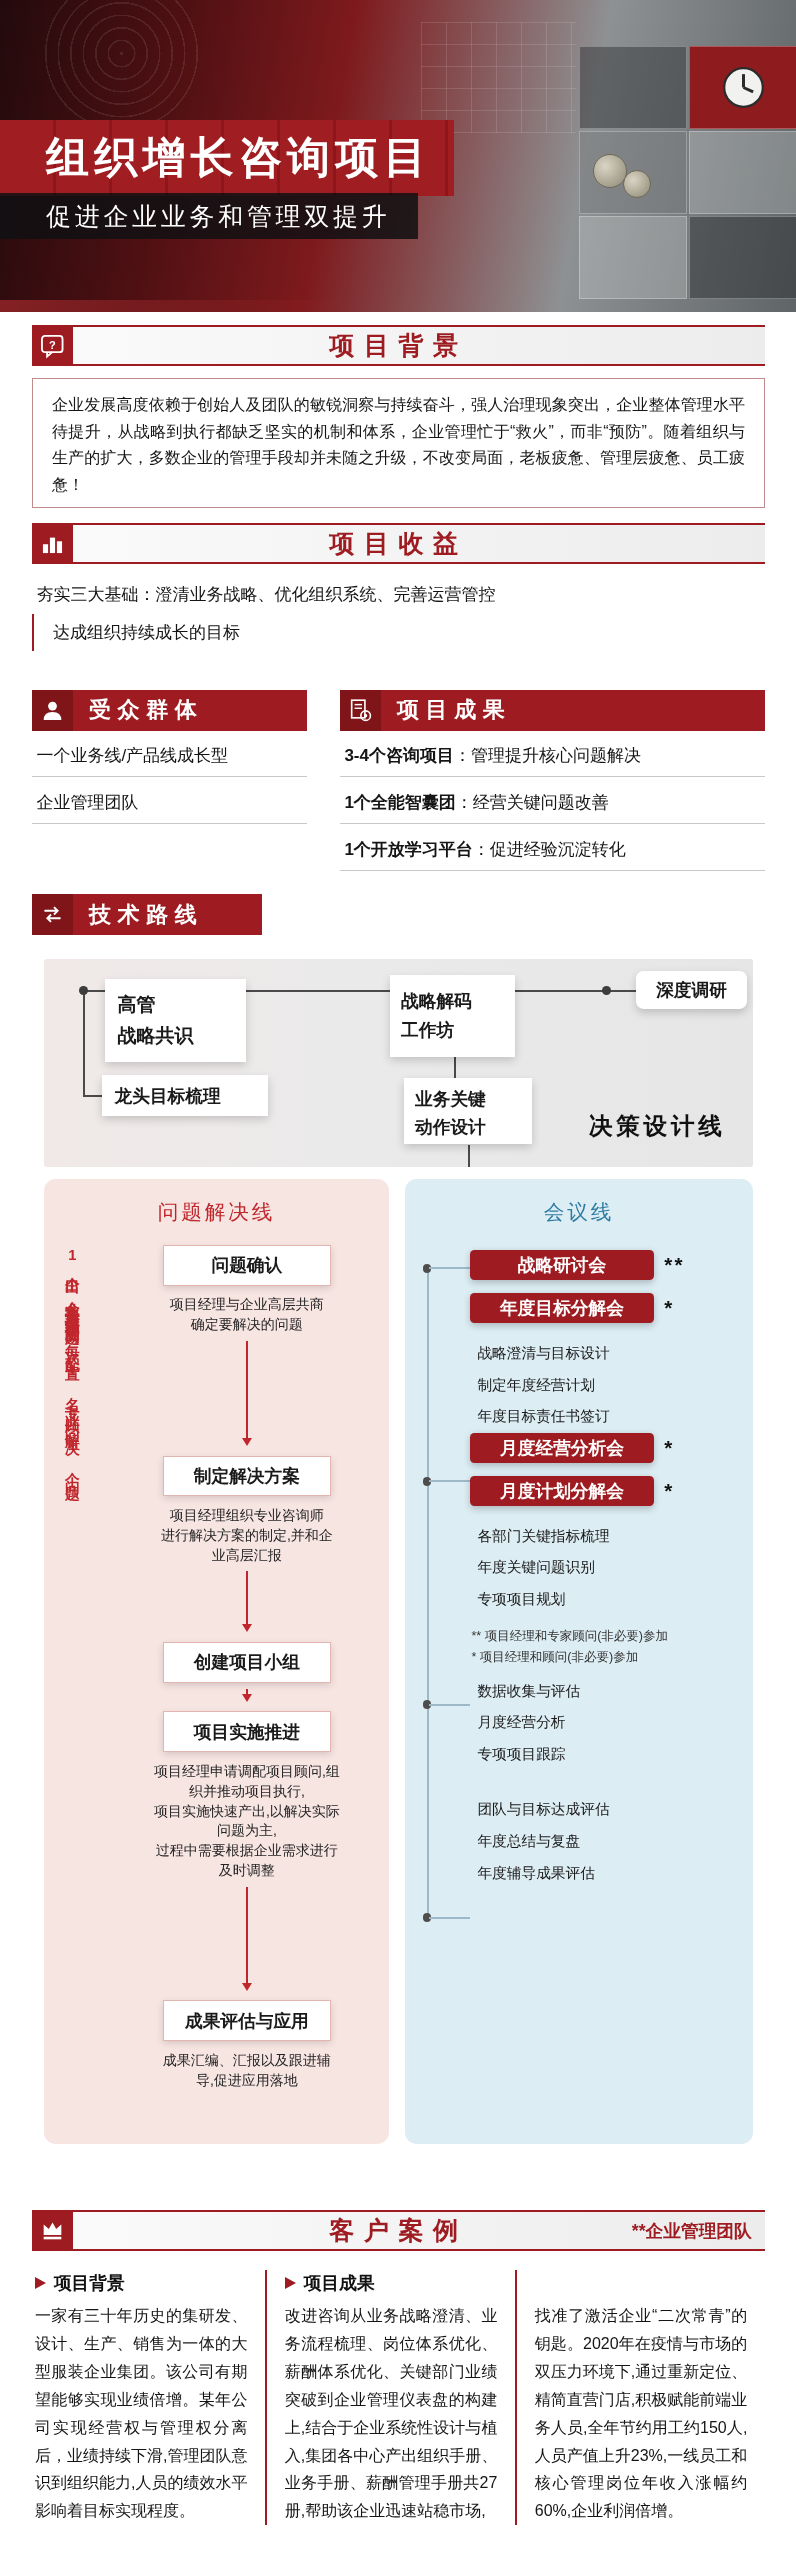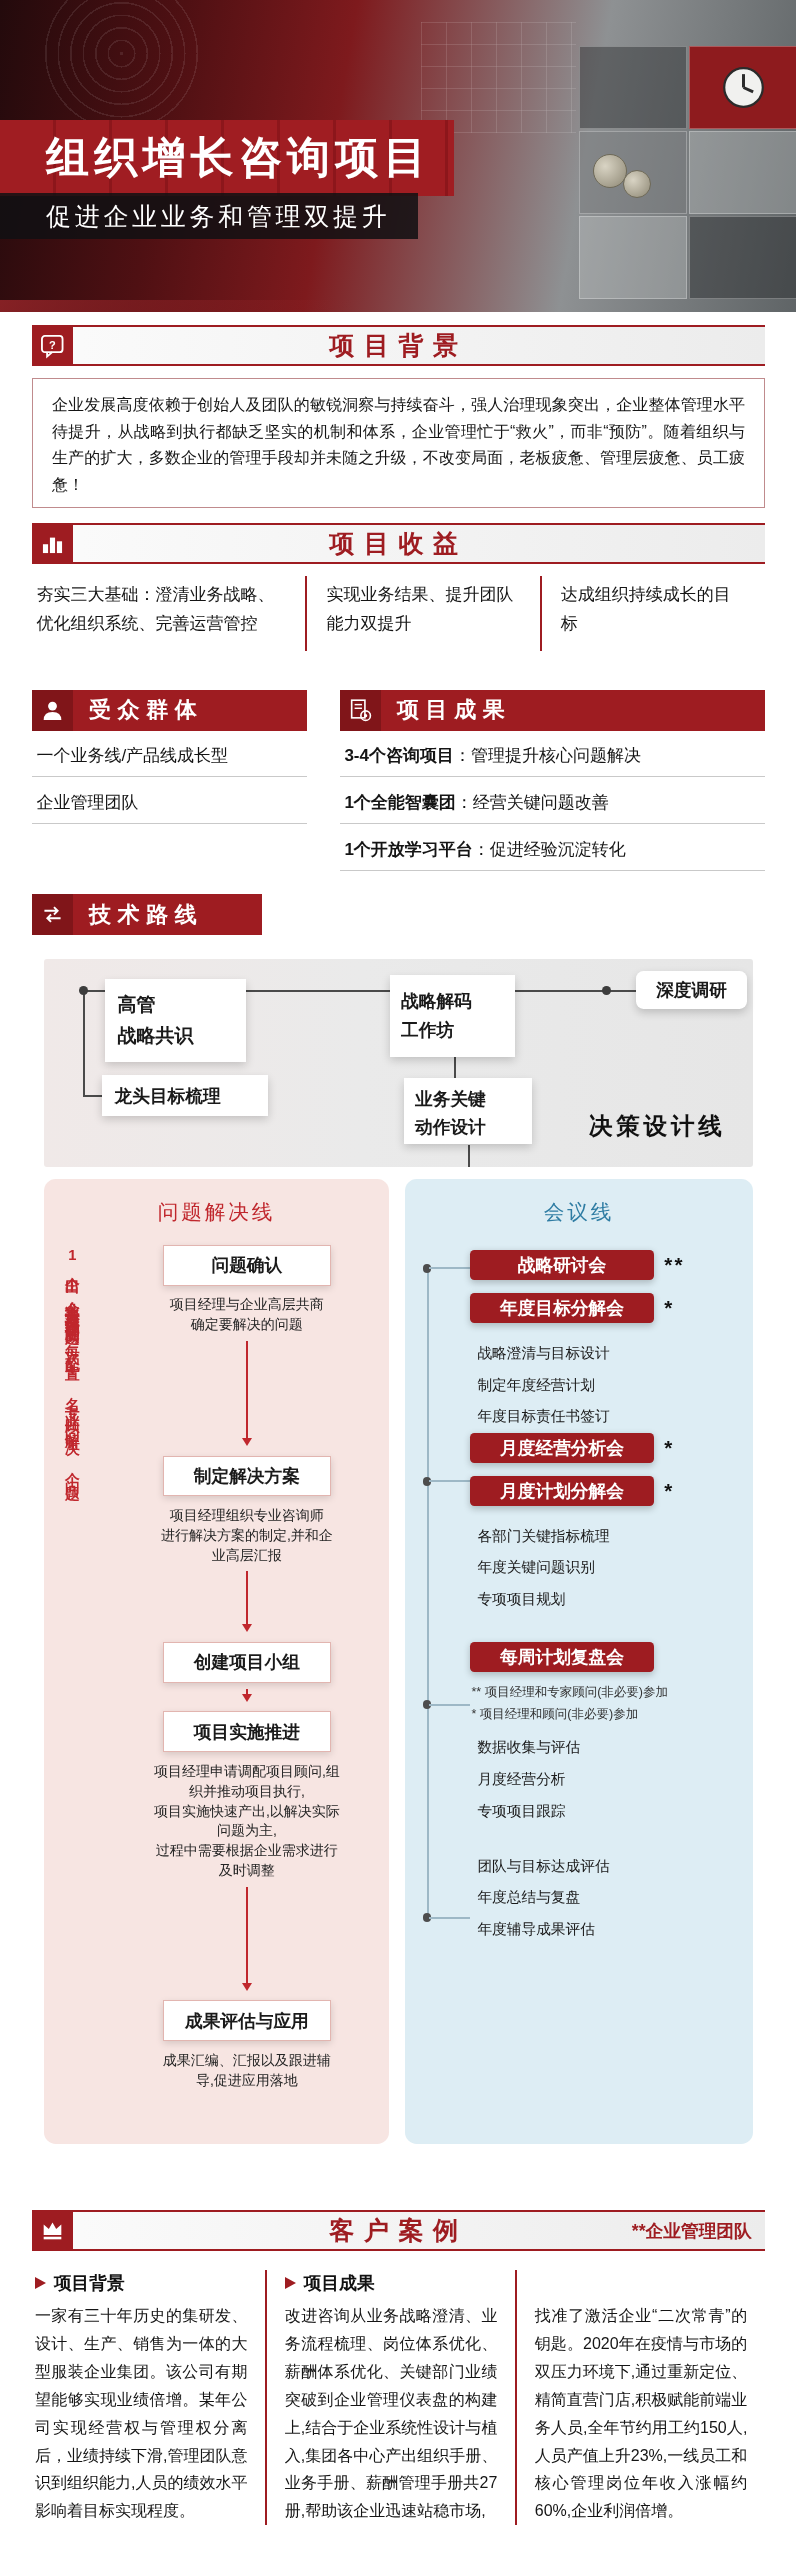--- a/index.html
+++ b/index.html
@@ -40,21 +40,21 @@
   .bar-title { position:absolute; left:0; right:0; text-align:center; color:#9e1c21;
     font-size:25px; font-weight:bold; letter-spacing:9.6px; }
   .bar-tag { position:absolute; right:13.3px; color:#9e1c21; font-weight:bold; font-size:17.7px; }
   .mt18{margin-top:13.3px;} .mt20{margin-top:14.7px;} .mt89{margin-top:66px;}
 
   
   .bg-box { margin:11.8px 32px 0; height:130px; border:1.5px solid #c08b8d; padding:13.3px 19px;
     font-size:16px; line-height:1.66; color:#151515; text-align:justify; }
 
   
-  .benefits { margin:11.8px 32px 0; min-height:75px; display:flex; }
+  .benefits { margin:11.8px 32px 0; min-height:75px; display:flex;flex-direction:column; }
   .benefit { padding:4.4px 19px 0; font-size:17px; line-height:1.72; color:#151515; }
   .benefit + .benefit { border-left:2.2px solid #9e1c21; }
   .benefit.b1 { flex:1.35; padding-left:4.4px; }
   .benefit.b2 { flex:1.05; }
   .benefit.b3 { flex:1; }
 
   
   .two-col { margin:39px 32px 0; display:flex; gap:33px; }
   .aud-col { flex:0 0 275px; }
   .out-col { flex:1; }
@@ -175,21 +175,20 @@
       <svg width="25" height="25" viewBox="0 0 34 34">
         <rect x="4" y="18" width="7" height="12" fill="#fff"></rect>
         <rect x="13.5" y="9" width="7" height="21" fill="#fff"></rect>
         <rect x="23" y="14" width="7" height="16" fill="#fff"></rect>
       </svg>
     </div>
     <div class="bar-title">项目收益</div>
   </div>
   <div class="benefits">
     <div class="benefit b1">夯实三大基础：澄清业务战略、优化组织系统、完善运营管控</div>
-    <div class="benefit b2">实现业务结果、提升团队能力双提升</div>
     <div class="benefit b3">达成组织持续成长的目标</div>
   </div>
 
   <div class="two-col">
     <div class="aud-col">
       <div class="red-banner">
         <span class="ico">
           <svg width="25" height="25" viewBox="0 0 34 34">
             <circle cx="17" cy="11" r="6" fill="#fff"></circle>
             <path d="M5 30 Q5 19 17 19 Q29 19 29 30 Z" fill="#fff"></path>
@@ -311,23 +310,20 @@
           <div class="mbox">月度经营分析会</div>
           <div class="mmark">*</div>
         </div>
         <div class="mrow gap18">
           <div class="mbox">月度计划分解会</div>
           <div class="mmark">*</div>
         </div>
         <div class="mnotes pre">各部门关键指标梳理
 年度关键问题识别
 专项项目规划</div>
-        <div class="mrow gap36">
-          <div class="mbox">每周计划复盘会</div>
-        </div>
         <div class="mfoot pre">** 项目经理和专家顾问(非必要)参加
 * 项目经理和顾问(非必要)参加</div>
         <div class="mnotes gap10 pre" style="margin-top:7.4px;">数据收集与评估
 月度经营分析
 专项项目跟踪</div>
         <div class="mnotes gap32 pre" style="margin-top:23.6px;">团队与目标达成评估
 年度总结与复盘
 年度辅导成果评估</div>
       </div>
     </div>

